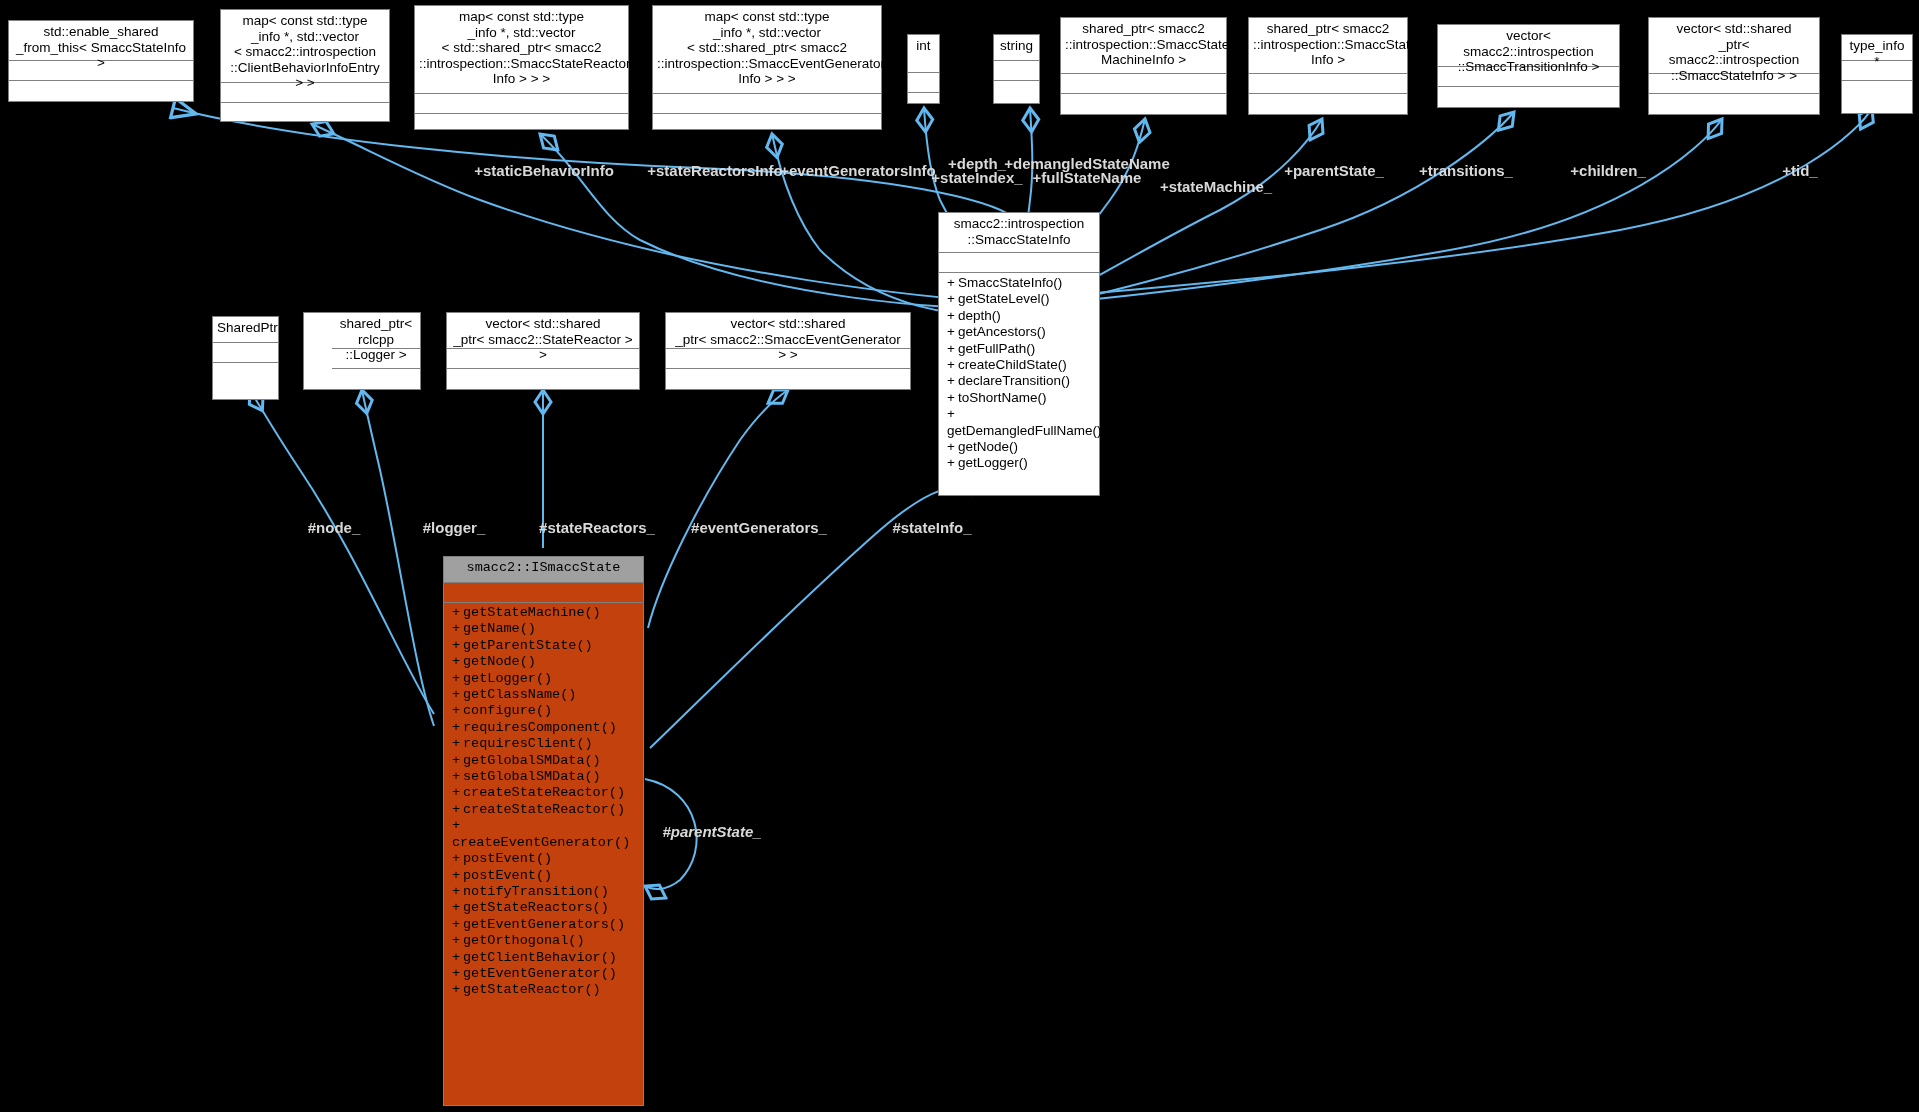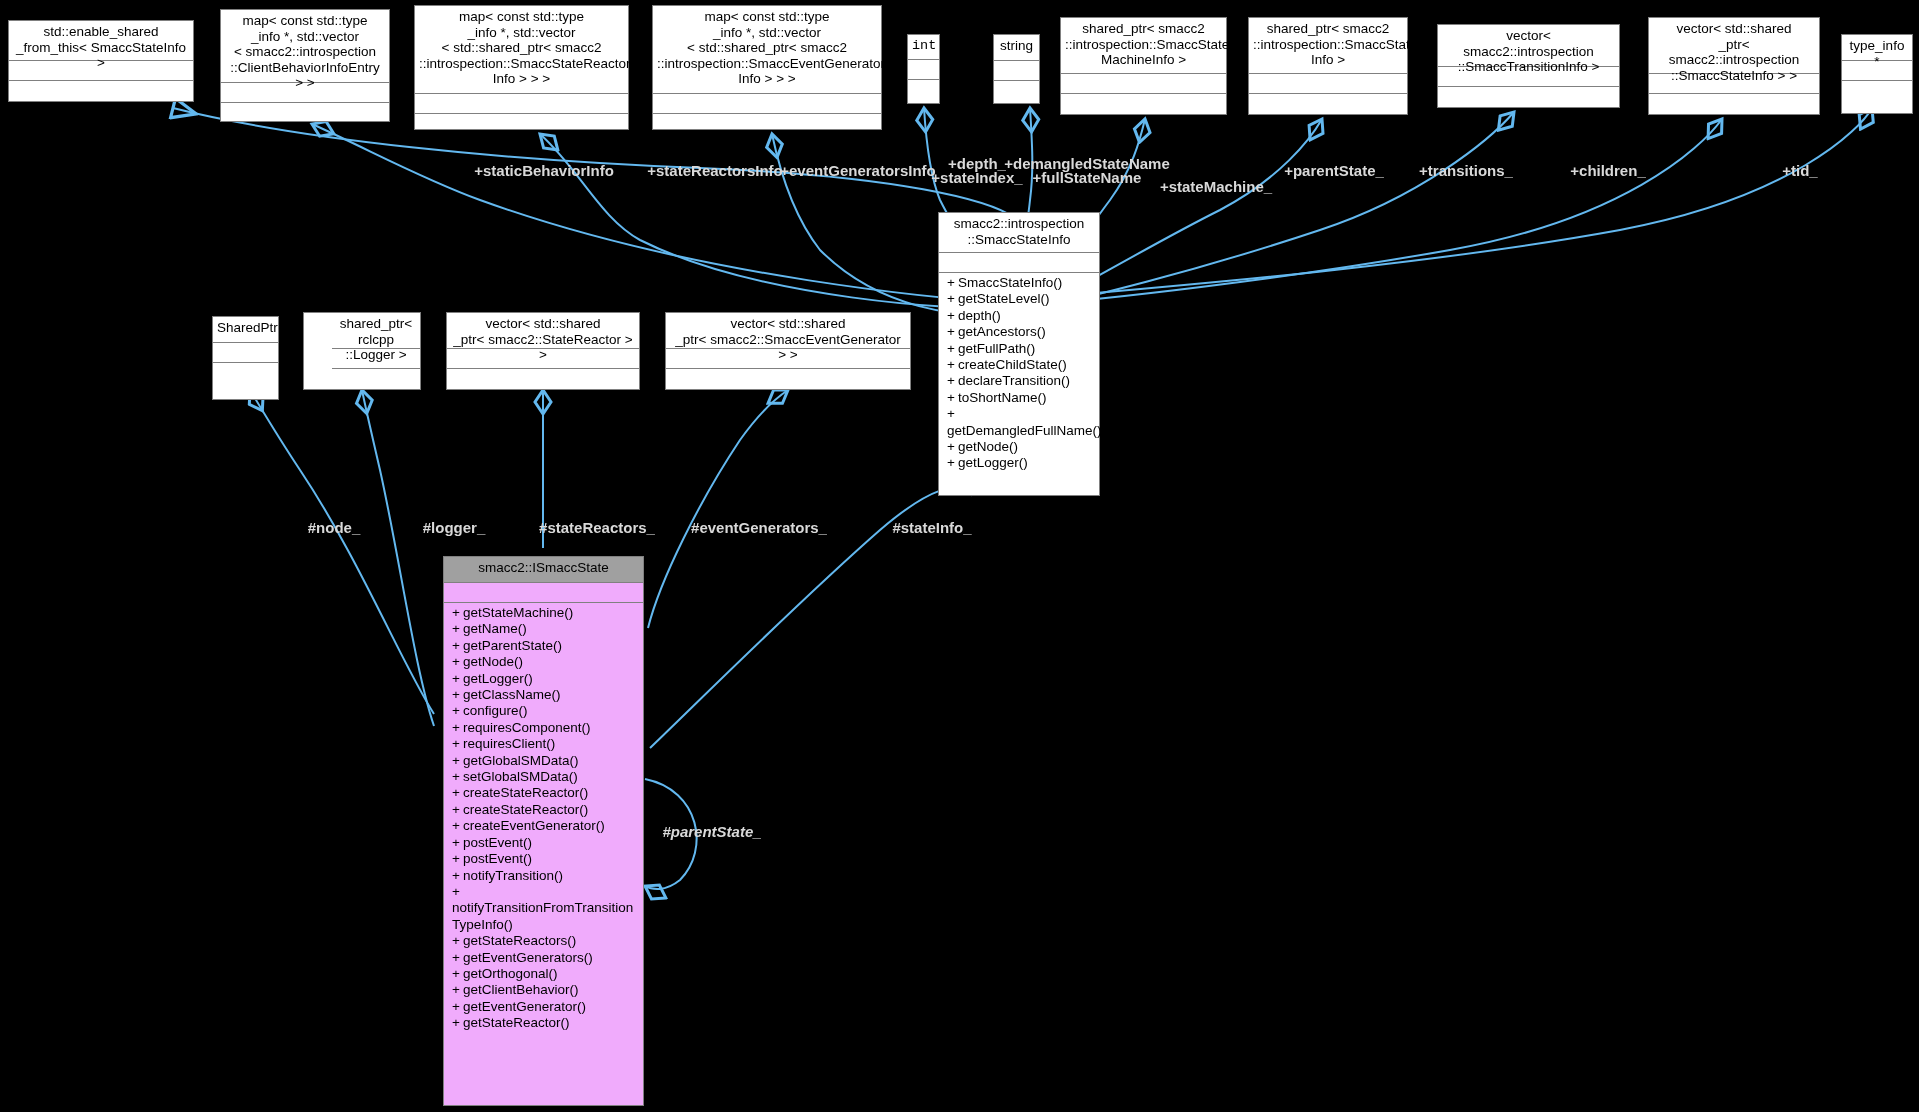--- a/index.html
+++ b/index.html
@@ -29,21 +29,22 @@
   .uml-node {
     position: absolute;
     box-sizing: border-box;
     border: 1px solid #808080;
     background: #ffffff;
     color: #000000;
     font-size: 13.5px;
     line-height: 15.5px;
   }
   .uml-node.filled {
-    background: #f0abfc;
+    background: #c2410c;
+    font-family: Liberation Mono, monospace;
   }
   .uml-title {
     box-sizing: border-box;
     text-align: center;
     padding: 3px 4px 4px 4px;
     border-bottom: 1px solid #808080;
     white-space: pre-line;
   }
   .uml-node.filled .uml-title {
     background: #a0a0a0;
@@ -141,21 +142,21 @@
       <div class="uml-node" style="left: 652px; top: 5px; width: 230px; height: 125px;">
         <div class="uml-title" style="height: 88px;">map&lt; const std::type
 _info *, std::vector
 &lt; std::shared_ptr&lt; smacc2
 ::introspection::SmaccEventGenerator
 Info &gt; &gt; &gt;</div>
         <div class="uml-attrs" style="height: 20px;"></div>
         <div class="uml-methods"></div>
       </div>
       <div class="uml-node" style="left: 907px; top: 34px; width: 33px; height: 70px;">
-        <div class="uml-title" style="height: 25px; font-family: Liberation Mono, monospace;">int</div>
+        <div class="uml-title" style="height: 38px;">int</div>
         <div class="uml-attrs" style="height: 20px;"></div>
         <div class="uml-methods"></div>
       </div>
       <div class="uml-node" style="left: 993px; top: 34px; width: 47px; height: 70px;">
         <div class="uml-title" style="height: 26px;">string</div>
         <div class="uml-attrs" style="height: 20px;"></div>
         <div class="uml-methods"></div>
       </div>
       <div class="uml-node" style="left: 1060px; top: 17px; width: 167px; height: 98px;">
         <div class="uml-title" style="height: 56px;">shared_ptr&lt; smacc2
@@ -244,22 +245,20 @@
           <div class="uml-method"><span class="vis">+</span><span>requiresComponent()</span></div>
           <div class="uml-method"><span class="vis">+</span><span>requiresClient()</span></div>
           <div class="uml-method"><span class="vis">+</span><span>getGlobalSMData()</span></div>
           <div class="uml-method"><span class="vis">+</span><span>setGlobalSMData()</span></div>
           <div class="uml-method"><span class="vis">+</span><span>createStateReactor()</span></div>
           <div class="uml-method"><span class="vis">+</span><span>createStateReactor()</span></div>
           <div class="uml-method"><span class="vis">+</span><span>createEventGenerator()</span></div>
           <div class="uml-method"><span class="vis">+</span><span>postEvent()</span></div>
           <div class="uml-method"><span class="vis">+</span><span>postEvent()</span></div>
           <div class="uml-method"><span class="vis">+</span><span>notifyTransition()</span></div>
-          <div class="uml-method"><span class="vis">+</span><span>notifyTransitionFromTransition
-TypeInfo()</span></div>
           <div class="uml-method"><span class="vis">+</span><span>getStateReactors()</span></div>
           <div class="uml-method"><span class="vis">+</span><span>getEventGenerators()</span></div>
           <div class="uml-method"><span class="vis">+</span><span>getOrthogonal()</span></div>
           <div class="uml-method"><span class="vis">+</span><span>getClientBehavior()</span></div>
           <div class="uml-method"><span class="vis">+</span><span>getEventGenerator()</span></div>
           <div class="uml-method"><span class="vis">+</span><span>getStateReactor()</span></div>
         </div>
       </div>
     </div>
   <div id="labels-layer">

